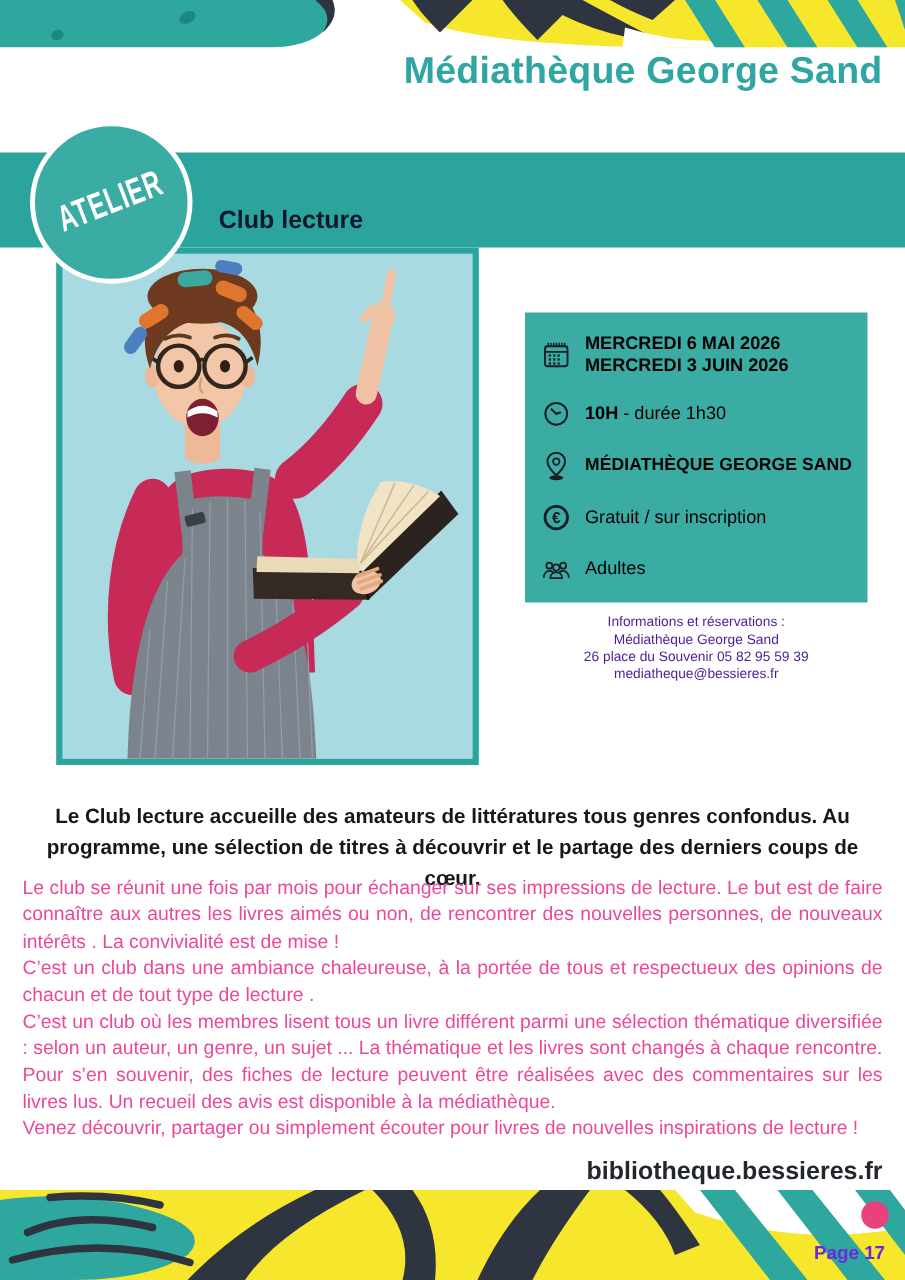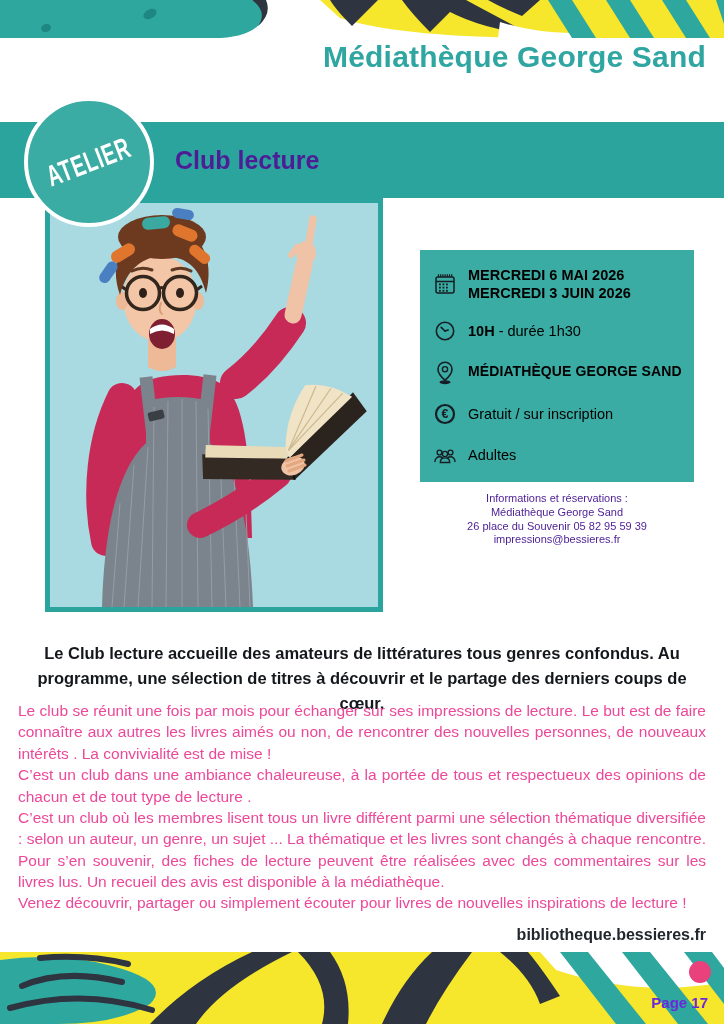--- a/index.html
+++ b/index.html
@@ -9,22 +9,22 @@
 
   
   .band-top{position:absolute;left:0;top:0;width:724px;height:38px;}
 
   
   .page-title{position:absolute;top:40px;right:18px;width:690px;text-align:right;
               font-size:30px;font-weight:bold;color:#2FA6A1;letter-spacing:.2px;}
 
   
   .banner{position:absolute;left:0;top:122px;width:724px;height:76px;background:#2AA49D;}
-  .banner-heading{position:absolute;left:175px;top:0;height:76px;line-height:76px;
-                  font-size:25px;font-weight:bold;color:#4c1d95;}
+  .banner-heading{position:absolute;left:175px;top:16px;height:76px;line-height:76px;
+                  font-size:20px;font-weight:bold;color:#0f172a;}
 
   
   .badge{position:absolute;left:24px;top:97px;width:130px;height:130px;border-radius:50%;
          background:#3BACA3;border:4px solid #fff;box-sizing:border-box;z-index:6;
          display:flex;align-items:center;justify-content:center;}
   .badge span{display:block;transform:rotate(-21deg) scale(.92,1.4);font-size:21px;
               font-weight:bold;color:#fff;letter-spacing:1px;}
 
   
   .photo{position:absolute;left:45px;top:198px;width:338px;height:414px;
@@ -44,21 +44,21 @@
   .contact{position:absolute;left:410px;top:492px;width:294px;text-align:center;
            font-size:11px;font-weight:normal;color:#4c1d95;line-height:1.25;}
 
   
   .intro{position:absolute;left:18px;top:641px;width:688px;text-align:center;
          font-size:16.5px;font-weight:bold;color:#14171B;line-height:1.52;}
   .bodytext{position:absolute;left:18px;top:700px;width:688px;text-align:justify;
             font-size:15.5px;color:#ec4899;line-height:1.38;}
   .bodytext p{margin:0;}
 
-  .website{position:absolute;right:18px;top:926px;font-size:16px;font-weight:bold;color:#22272E;}
+  .website{position:absolute;right:18px;top:926px;font-size:20px;font-weight:bold;color:#22272E;}
 
   
   .band-bottom{position:absolute;left:0;top:952px;width:724px;height:72px;}
   .page-number{position:absolute;right:16px;top:994px;font-size:15px;font-weight:bold;
                color:#6d28d9;z-index:3;}
 </style>
 </head>
 <body>
 
 <div class="page">
@@ -254,21 +254,21 @@
         </svg>
       </span>
       <div class="itxt">Adultes</div>
     </div>
   </div>
 
   <div class="contact">
     <div>Informations et réservations :</div>
     <div>Médiathèque George Sand</div>
     <div>26 place du Souvenir 05 82 95 59 39</div>
-    <div>impressions@bessieres.fr</div>
+    <div>mediatheque@bessieres.fr</div>
   </div>
 
   <div class="intro">Le Club lecture accueille des amateurs de littératures tous genres confondus. Au programme, une sélection de titres à découvrir et le partage des derniers coups de cœur.</div>
   <div class="bodytext">
     <p>Le club se réunit une fois par mois pour échanger sur ses impressions de lecture. Le but est de faire connaître aux autres les livres aimés ou non, de rencontrer des nouvelles personnes, de nouveaux intérêts . La convivialité est de mise !</p>
     <p>C’est un club dans une ambiance chaleureuse, à la portée de tous et respectueux des opinions de chacun et de tout type de lecture .</p>
     <p>C’est un club où les membres lisent tous un livre différent parmi une sélection thématique diversifiée : selon un auteur, un genre, un sujet ... La thématique et les livres sont changés à chaque rencontre. Pour s’en souvenir, des fiches de lecture peuvent être réalisées avec des commentaires sur les livres lus. Un recueil des avis est disponible à la médiathèque.</p>
     <p>Venez découvrir, partager ou simplement écouter pour livres de nouvelles inspirations de lecture !</p>
   </div>
 

